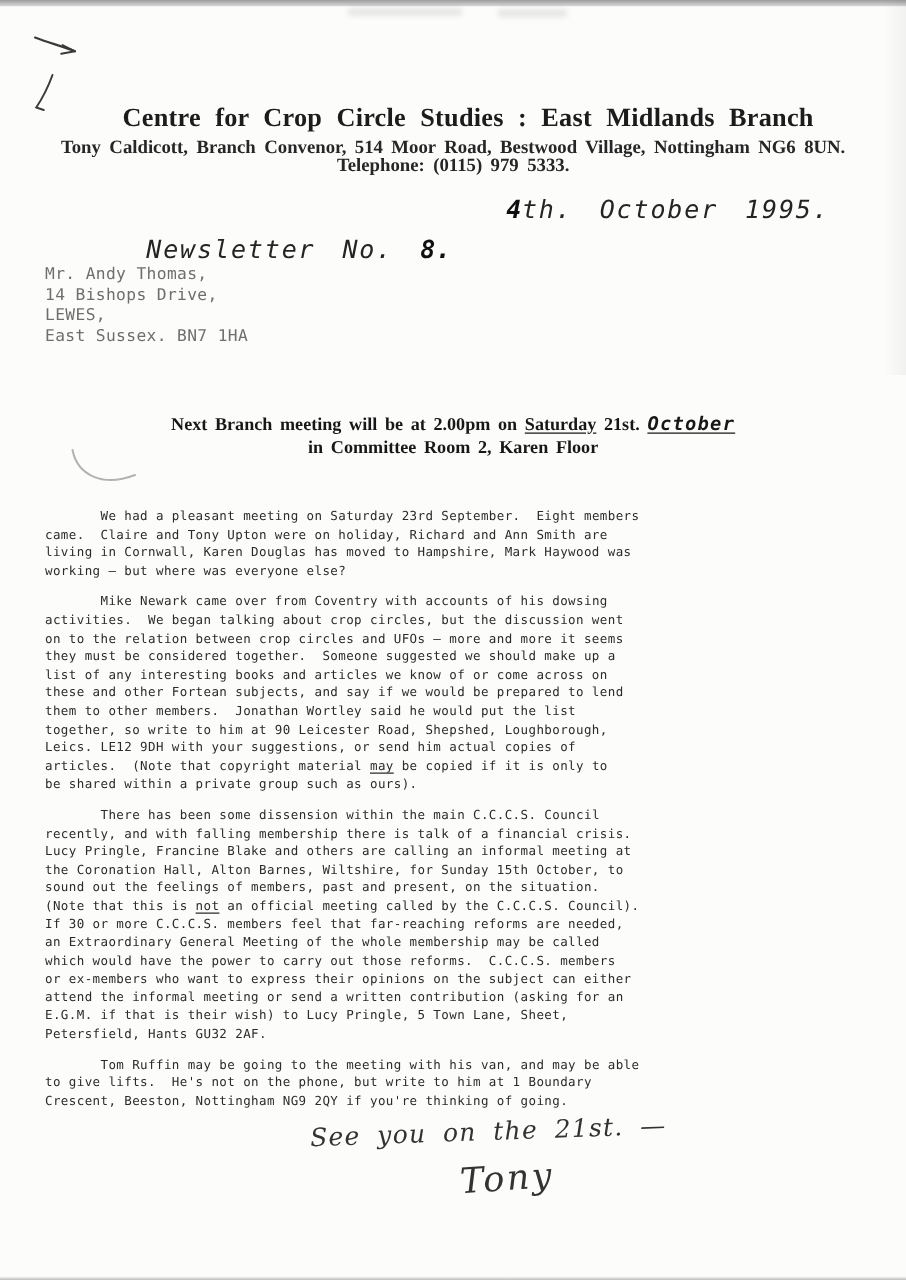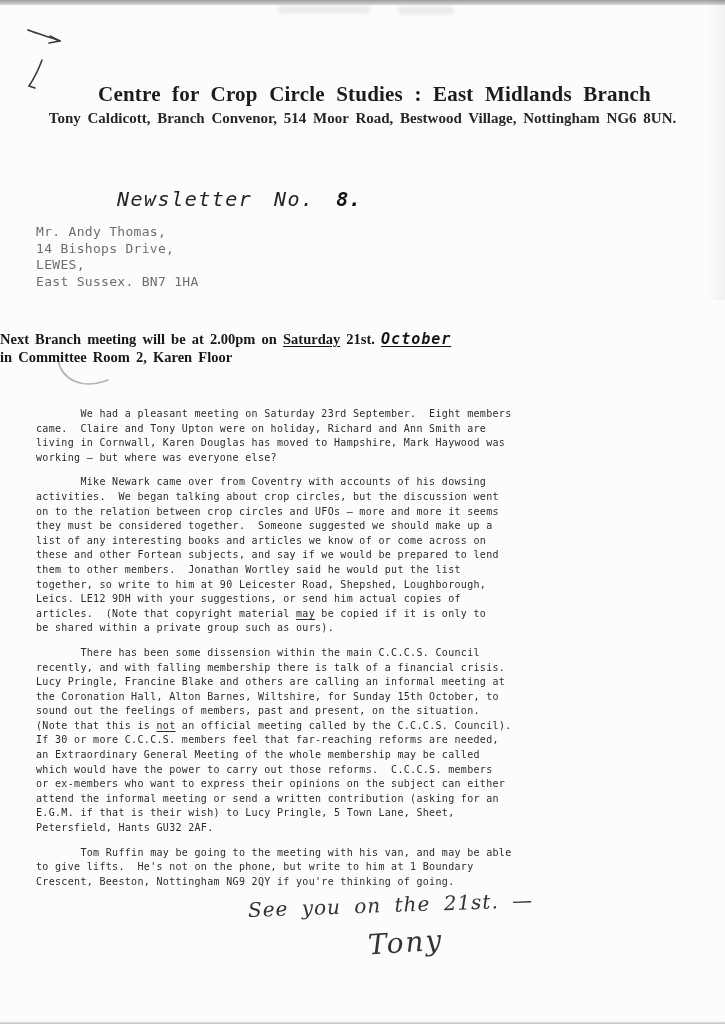--- a/index.html
+++ b/index.html
@@ -45,26 +45,26 @@
   .issue-label, .issue-date {
     position:absolute; top:155px; margin:0;
     font-style:italic; font-size:20px; letter-spacing:1.5px; word-spacing:8px;
     color:#242424;
   }
   .issue-label { left:117px;margin-top:32px; }
   .issue-date  { left:405px; }
   .heavy { font-weight:700; color:#101010; letter-spacing:0.5px; }
 
   .recipient {
-    position:absolute; left:36px; top:224px; margin:0;
+    position:absolute; left:36px; top:212px; margin:0;
     font-size:13px; line-height:16.5px; letter-spacing:0.3px; color:#6e6e6e;
   }
 
   .announcement {
-    position:absolute; top:331px; left:0; right:0; margin:0; 
+    position:absolute; top:331px; left:0; right:0; margin:0; text-align:center;
     font-family:"Liberation Serif","DejaVu Serif",serif;
     font-weight:700; font-size:14.5px; line-height:17.8px; word-spacing:2.5px;
     color:#171717;
   }
   .u { text-decoration:underline; text-underline-offset:2px; }
   .typed-insert {
     font-family:"DejaVu Sans Mono","Liberation Mono",monospace;
     font-style:italic; font-weight:700; font-size:15px;
     letter-spacing:1px; text-decoration:underline; text-underline-offset:2px;
   }
@@ -106,22 +106,24 @@
     <path d="M42 21 l-10 -5 m10 5 l-11 2" stroke="#3a3a3a" stroke-width="1.5" fill="none" stroke-linecap="round"></path>
     <path d="M24 40 C 20 51, 15 60, 11 66 l 6 2" stroke="#3a3a3a" stroke-width="1.6" fill="none" stroke-linecap="round"></path>
   </svg>
 
   <svg class="margin-curve" width="64" height="48" viewBox="0 0 64 48">
     <path d="M6 8 C 10 28, 30 38, 56 28" stroke="#b2b2b2" stroke-width="1.6" fill="none" stroke-linecap="round"></path>
   </svg>
 
   <h1 class="org-title">Centre for Crop Circle Studies : East Midlands Branch</h1>
   <p class="convenor-line">Tony Caldicott, Branch Convenor, 514 Moor Road, Bestwood Village, Nottingham NG6 8UN.</p>
+  <p class="phone-line">Telephone:  (0115) 979 5333.</p>
 
   <p class="issue-label"><span>Newsletter No. </span><span class="heavy">8.</span></p>
+  <p class="issue-date"><span class="heavy">4</span><span>th. October 1995.</span></p>
 
   <div class="recipient">
       <div>Mr. Andy Thomas,</div>
       <div>14 Bishops Drive,</div>
       <div>LEWES,</div>
       <div>East Sussex.   BN7 1HA</div>
     </div>
 
   <div class="announcement">
     <div><span>Next Branch meeting will be at 2.00pm on </span><span class="u">Saturday</span><span> 21st. </span><span class="typed-insert">October</span></div>

